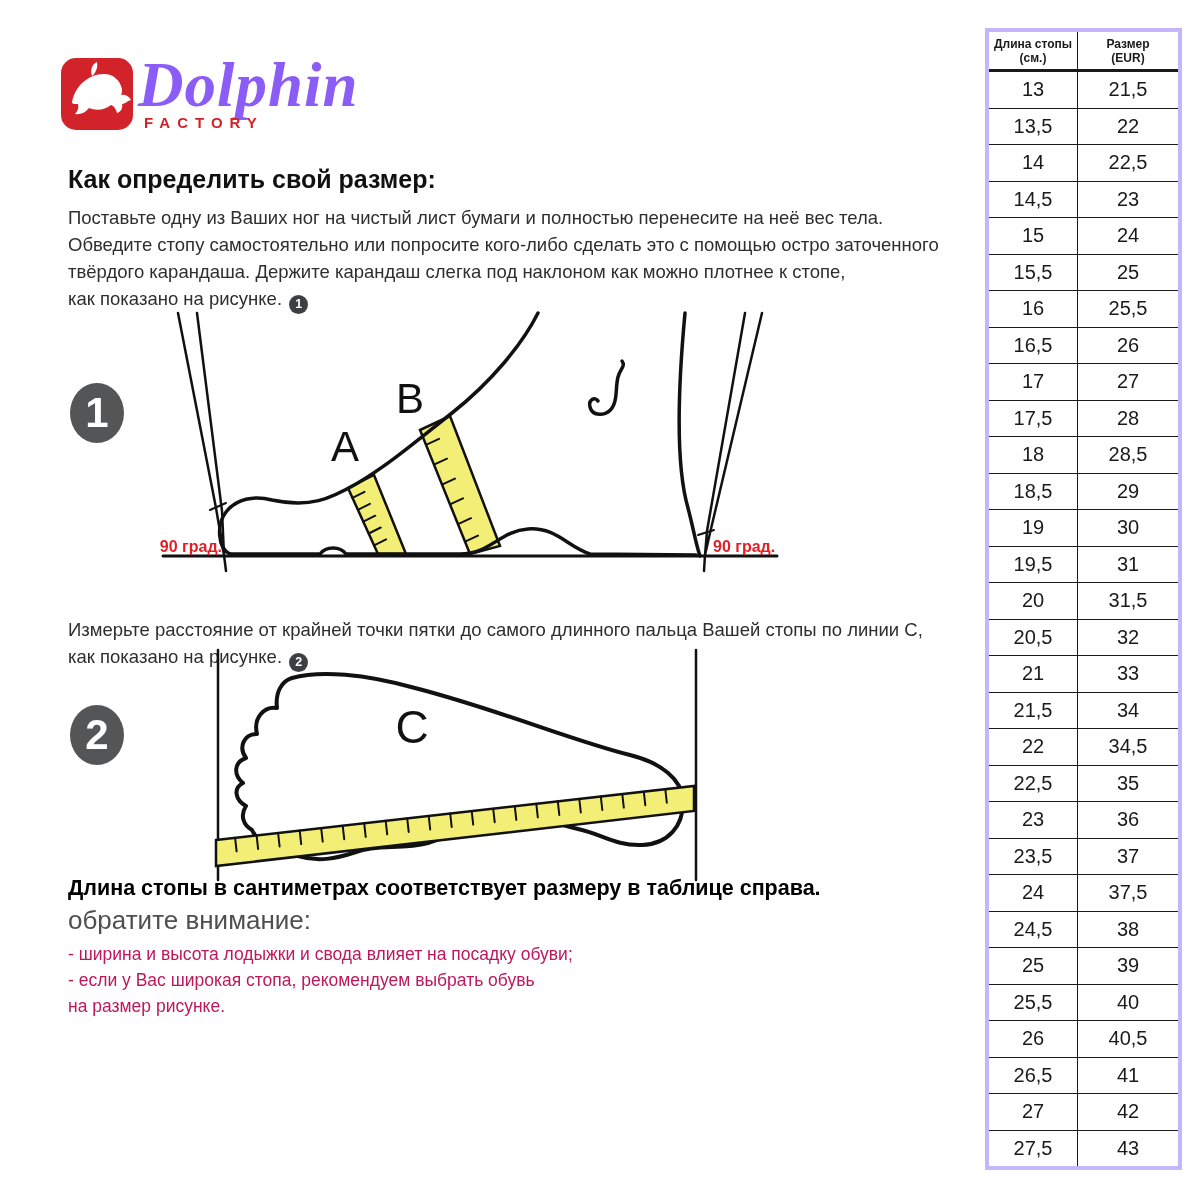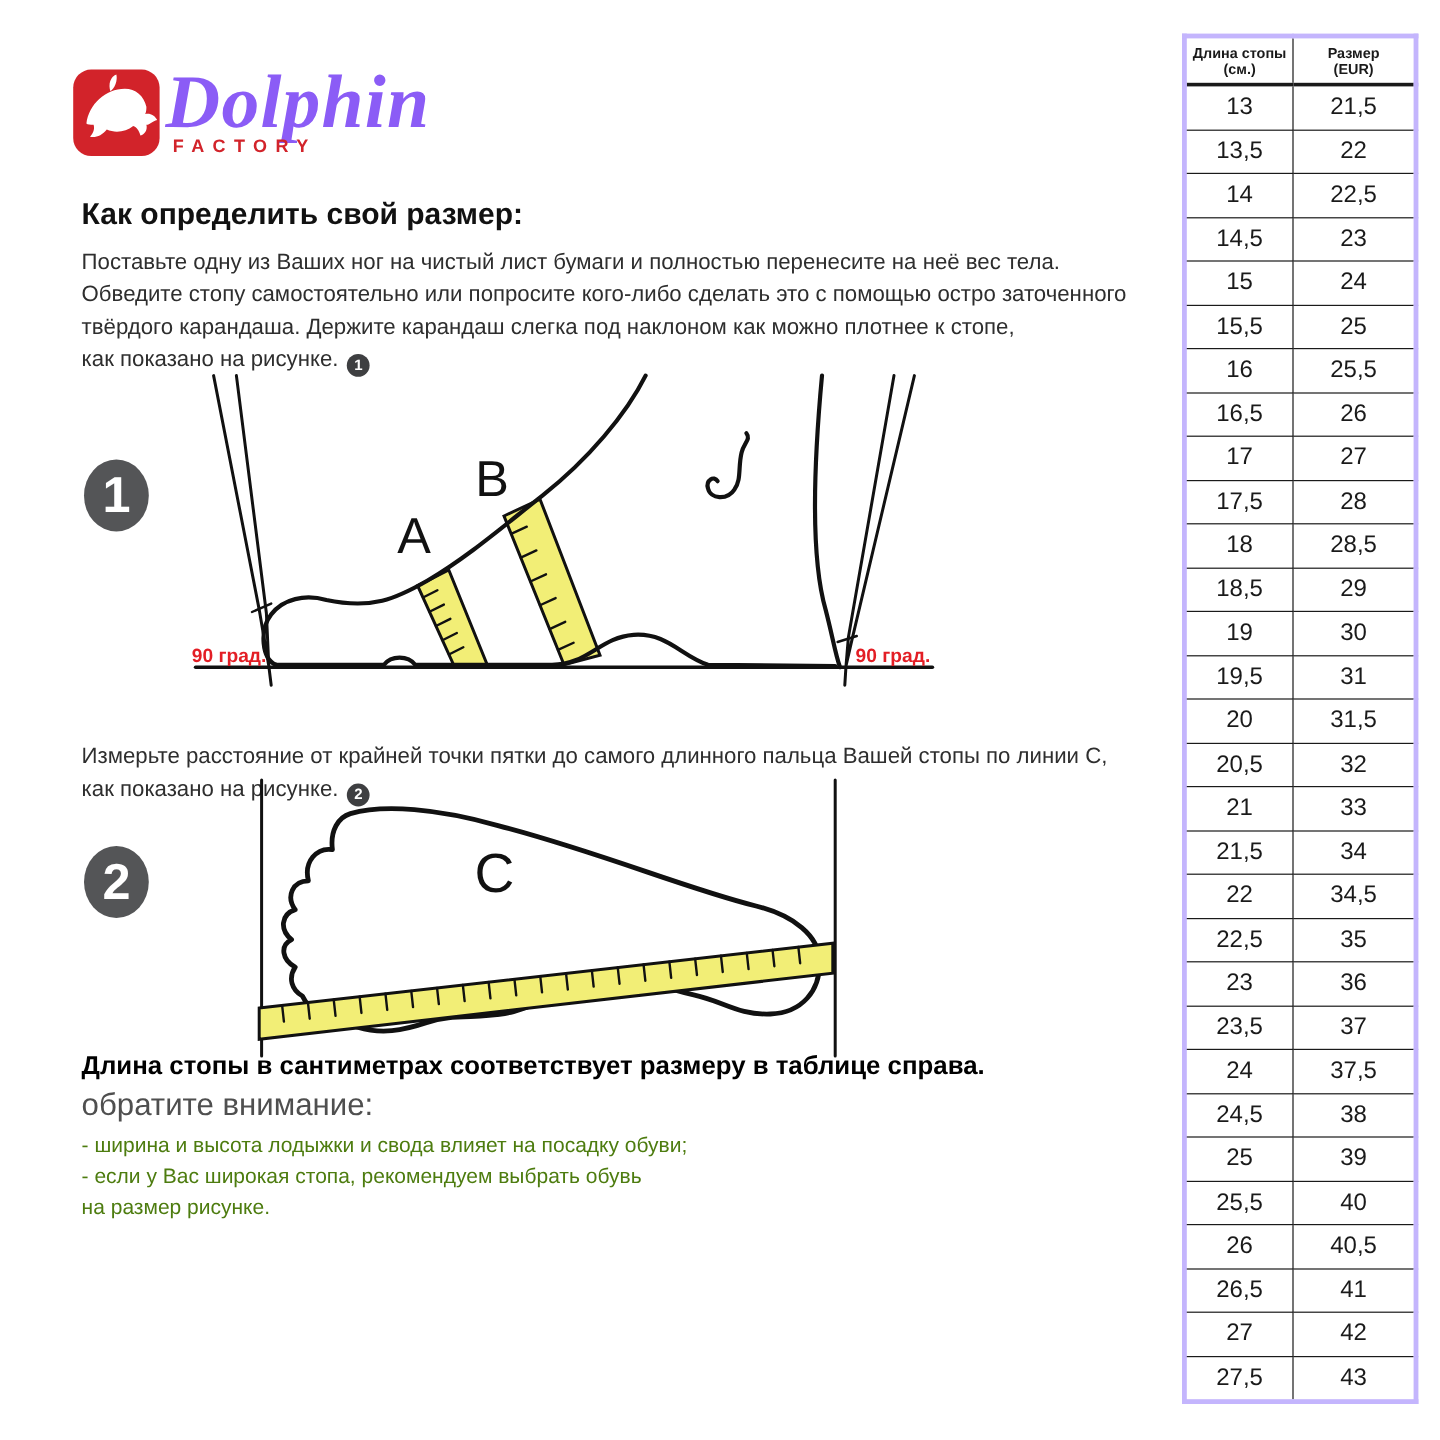--- a/index.html
+++ b/index.html
@@ -17,21 +17,21 @@
   .h1{position:absolute;left:68px;top:165px;font-size:25px;font-weight:bold;color:#111;}
   .para{position:absolute;font-size:18.5px;line-height:27px;color:#2e2e2e;white-space:nowrap;}
   .para.intro{left:68px;top:204px;}
   .para.measure{left:68px;top:616px;}
   .badge{display:inline-flex;align-items:center;justify-content:center;width:19px;height:19px;
          border-radius:50%;background:#3e3f41;color:#fff;font-size:12.5px;font-weight:bold;
          vertical-align:-3px;margin-left:2px;}
 
   .note-bold{position:absolute;left:68px;top:876px;font-size:21.5px;font-weight:bold;color:#000;}
   .attn-title{position:absolute;left:68px;top:905px;font-size:26px;color:#4f4f4f;}
-  .attn-lines{position:absolute;left:68px;top:941px;font-size:17.5px;line-height:26px;color:#4d7c0f;}
+  .attn-lines{position:absolute;left:68px;top:941px;font-size:17.5px;line-height:26px;color:#be185d;}
 
   
   .step-circle{position:absolute;width:54px;height:60px;border-radius:50%;background:#545557;
                color:#fff;font-size:42px;font-weight:bold;display:flex;align-items:center;
                justify-content:center;}
   .step-circle.one{left:70px;top:383px;}
   .step-circle.two{left:70px;top:705px;}
 
   
   .diagram1{position:absolute;left:140px;top:303px;width:650px;height:275px;}

